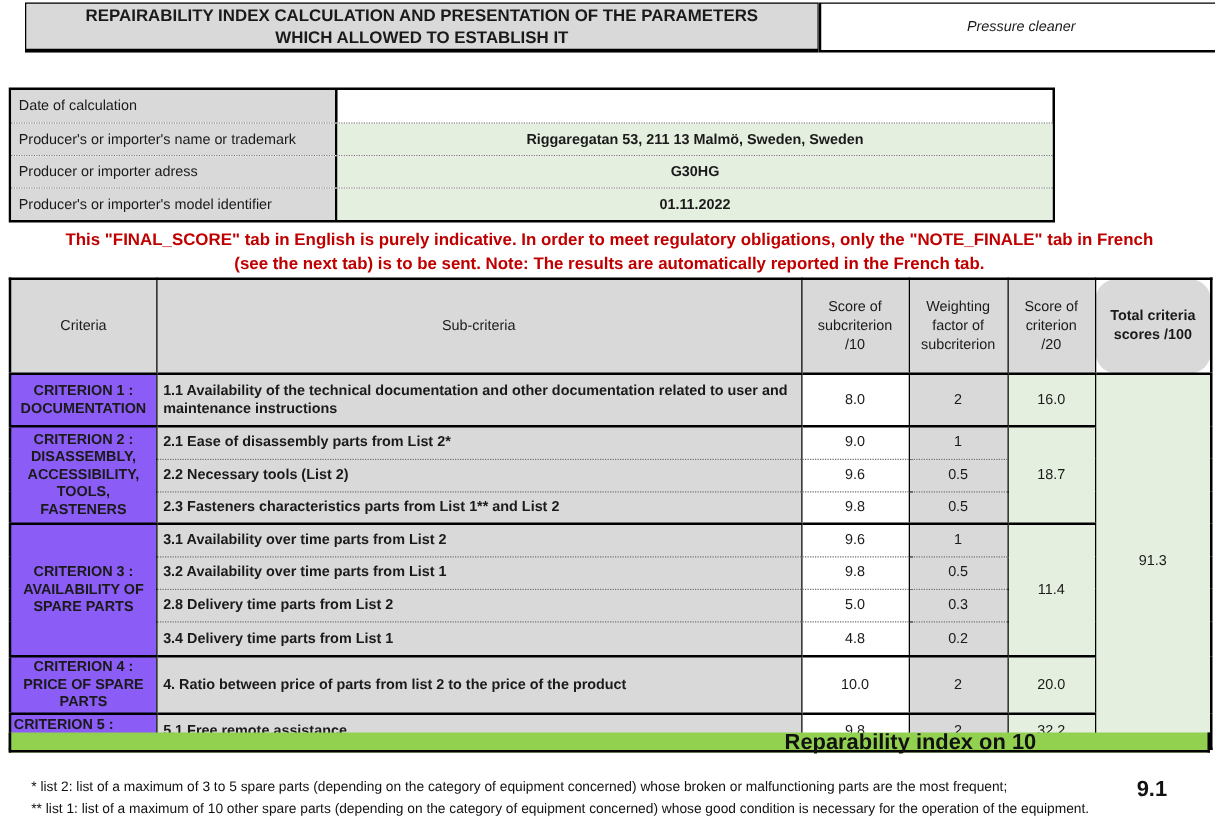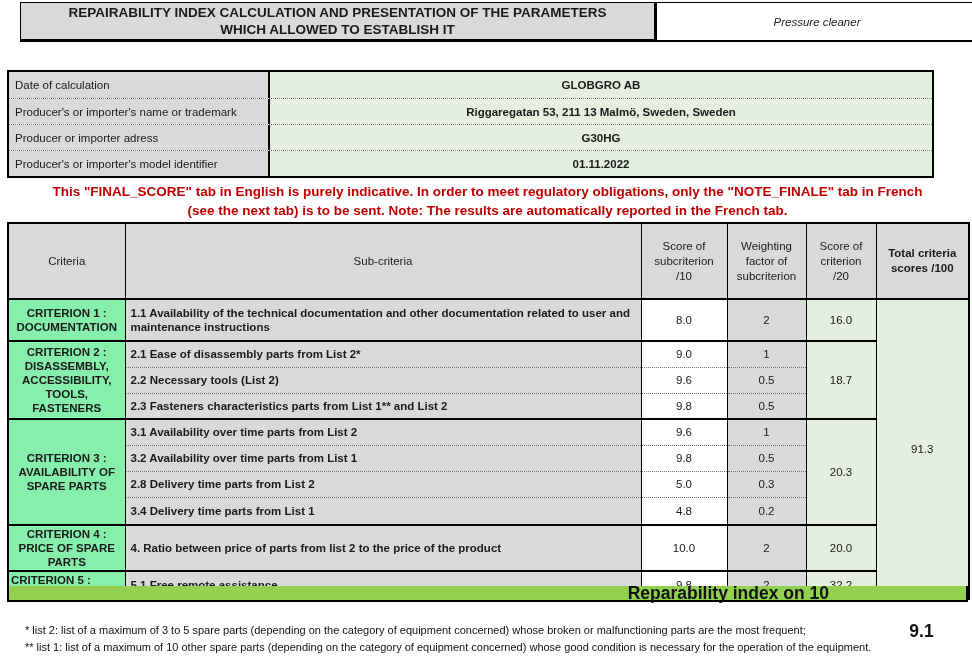--- a/index.html
+++ b/index.html
@@ -17,21 +17,21 @@
     font-weight:bold; font-size:13.5px; line-height:17px; padding:0 30px;
   }
   .product-cell {
     flex:1; background:#fff; border:1px solid #000; border-left:2px solid #000; border-bottom:2px solid #000;
     display:flex; align-items:center; justify-content:center;
     font-style:italic; font-weight:normal; font-size:11.5px;
   }
 
   
   .info-table {
-    position:absolute; left:7px; top:70px; width:927px; height:108px;
+    position:absolute; left:7px; top:70px; width:837px; height:108px;
     border:2.5px solid #000; display:grid; grid-template-rows:repeat(4,1fr);
   }
   .info-row { display:flex; border-top:1px dotted #707070; }
   .info-row:first-child { border-top:none; }
   .info-label {
     width:261px; background:#d9d9d9; border-right:2px solid #000;
     display:flex; align-items:center; padding-left:6px; font-size:11.5px;
   }
   .info-value {
     flex:1; background:#e5efdf; display:flex; align-items:center; justify-content:center;
@@ -45,26 +45,26 @@
   }
 
   
   table.main { position:absolute; left:7px; top:222px; width:961px; border-collapse:collapse; table-layout:fixed; }
   table.main { border:2.5px solid #000; }
   table.main th, table.main td { border-left:1.5px solid #000; border-right:1.5px solid #000; }
   table.main th {
     background:#d9d9d9; font-weight:normal; font-size:11.5px; line-height:15px;
     text-align:center; vertical-align:middle; padding:2px 6px;
   }
-  table.main th.bold { font-weight:bold; }
+  table.main th.bold { font-weight:bold;border-radius:18px; }
   tr.hrow { height:76px; }
   tr.gs > th, tr.gs > td { border-top:2.5px solid #000; }
   tr.ds > td { border-top:1px dotted #707070; }
   td.crit {
-    background:#86efac; font-weight:bold; font-size:11.5px; line-height:14px;
+    background:#8b5cf6; font-weight:bold; font-size:11.5px; line-height:14px;
     text-align:center; vertical-align:middle; padding:1px 3px;
   }
   td.crit5 { text-align:left; vertical-align:top; padding:2px 2px 0 2px; }
   td.crit5 .clipbox { height:24px; overflow:hidden; line-height:13px; }
   td.sub {
     background:#d9d9d9; font-weight:bold; font-size:11.5px; line-height:14px;
     text-align:left; vertical-align:middle; padding:2px 5px;
   }
   td.score { background:#ffffff; text-align:center; vertical-align:middle; font-size:11.5px; }
   td.weight { background:#d9d9d9; text-align:center; vertical-align:middle; font-size:11.5px; }
@@ -94,21 +94,20 @@
 <div class="sheet">
 
   <div class="header-band">
     <div class="title-cell">REPAIRABILITY INDEX CALCULATION AND PRESENTATION OF THE PARAMETERS WHICH ALLOWED TO ESTABLISH IT</div>
     <div class="product-cell">Pressure cleaner</div>
   </div>
 
   <div class="info-table">
     <div class="info-row">
       <div class="info-label">Date of calculation</div>
-      <div class="info-value">GLOBGRO AB</div>
     </div>
     <div class="info-row">
       <div class="info-label">Producer's or importer's name or trademark</div>
       <div class="info-value">Riggaregatan 53, 211 13 Malmö, Sweden, Sweden</div>
     </div>
     <div class="info-row">
       <div class="info-label">Producer or importer adress</div>
       <div class="info-value">G30HG</div>
     </div>
     <div class="info-row">
@@ -166,21 +165,21 @@
       <td class="sub">2.3 Fasteners characteristics parts from List 1** and List 2</td>
       <td class="score">9.8</td>
       <td class="weight">0.5</td>
     </tr>
 
     <tr class="gs" style="height:26px">
       <td class="crit" rowspan="4">CRITERION 3 : AVAILABILITY OF SPARE PARTS</td>
       <td class="sub">3.1 Availability over time parts from List 2</td>
       <td class="score">9.6</td>
       <td class="weight">1</td>
-      <td class="cscore" rowspan="4">20.3</td>
+      <td class="cscore" rowspan="4">11.4</td>
     </tr>
     <tr class="ds" style="height:26px">
       <td class="sub">3.2 Availability over time parts from List 1</td>
       <td class="score">9.8</td>
       <td class="weight">0.5</td>
     </tr>
     <tr class="ds" style="height:26px">
       <td class="sub">2.8 Delivery time parts from List 2</td>
       <td class="score">5.0</td>
       <td class="weight">0.3</td>

